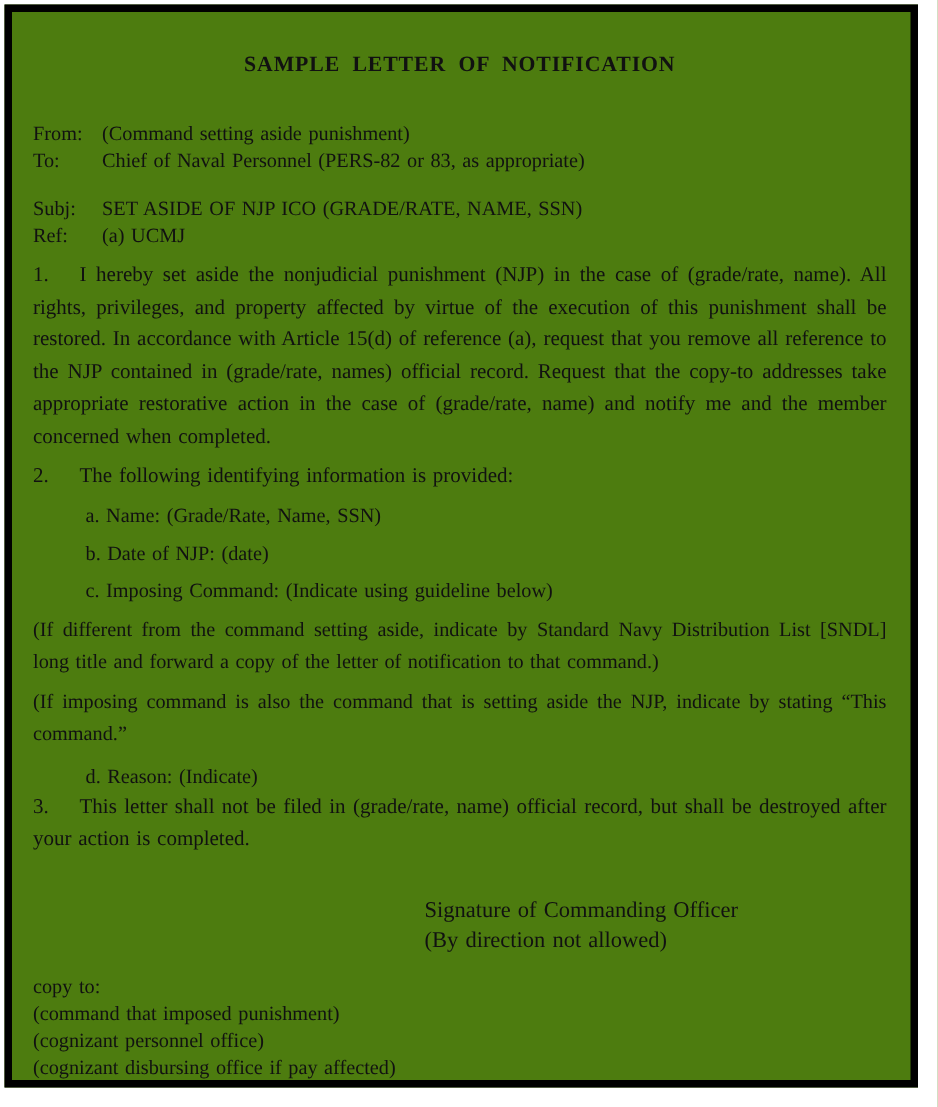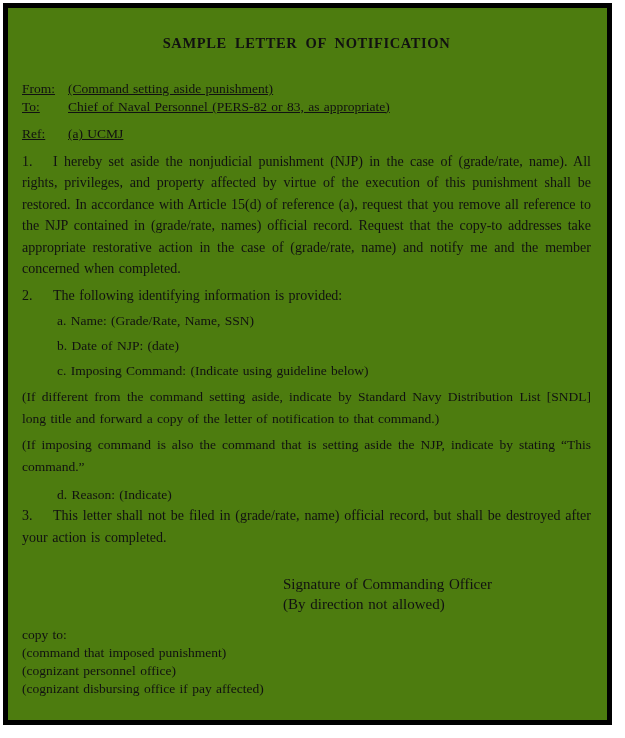--- a/index.html
+++ b/index.html
@@ -34,28 +34,27 @@
     letter-spacing: 0.6px;
     word-spacing: 4px;
     line-height: 18px;
   }
   .hdr-block { margin-top: 28px; }
   .field-row {
     display: flex;
     font-size: 13.5px;
     line-height: 17.5px;
     word-spacing: 1px;
-    text-decoration: underline;
   }
   .field-row .lbl {
     width: 46px;
     flex: 0 0 46px;
   }
   .field-row.subj-row { margin-top: 15px; }
-  .field-row.ref-row  { margin-top: 10px; }
+  .field-row.ref-row  { margin-top: 0; }
   .para {
     margin: 8px 0 0 0;
     font-size: 14px;
     line-height: 21.5px;
     text-align: justify;
     word-spacing: 1px;
   }
   .para .num {
     display: inline-block;
     width: 31px;
@@ -101,20 +100,24 @@
       <div class="field-row">
         <span class="lbl">From:</span>
         <span class="val">(Command setting aside punishment)</span>
       </div>
       <div class="field-row">
         <span class="lbl">To:</span>
         <span class="val">Chief of Naval Personnel (PERS-82 or 83, as appropriate)</span>
       </div>
     </div>
 
+    <div class="field-row subj-row">
+      <span class="lbl">Subj:</span>
+      <span class="val">SET ASIDE OF NJP ICO (GRADE/RATE, NAME, SSN)</span>
+    </div>
 
     <div class="field-row ref-row">
       <span class="lbl">Ref:</span>
       <span class="val">(a) UCMJ</span>
     </div>
 
     <p class="para p1"><span class="num">1.</span><span>I hereby set aside the nonjudicial punishment (NJP) in the case of (grade/rate, name). All rights, privileges, and property affected by virtue of the execution of this punishment shall be restored. In accordance with Article 15(d) of reference (a), request that you remove all reference to the NJP contained in (grade/rate, names) official record. Request that the copy-to addresses take appropriate restorative action in the case of (grade/rate, name) and notify me and the member concerned when completed.</span></p>
 
     <p class="para p2"><span class="num">2.</span><span>The following identifying information is provided:</span></p>
 

